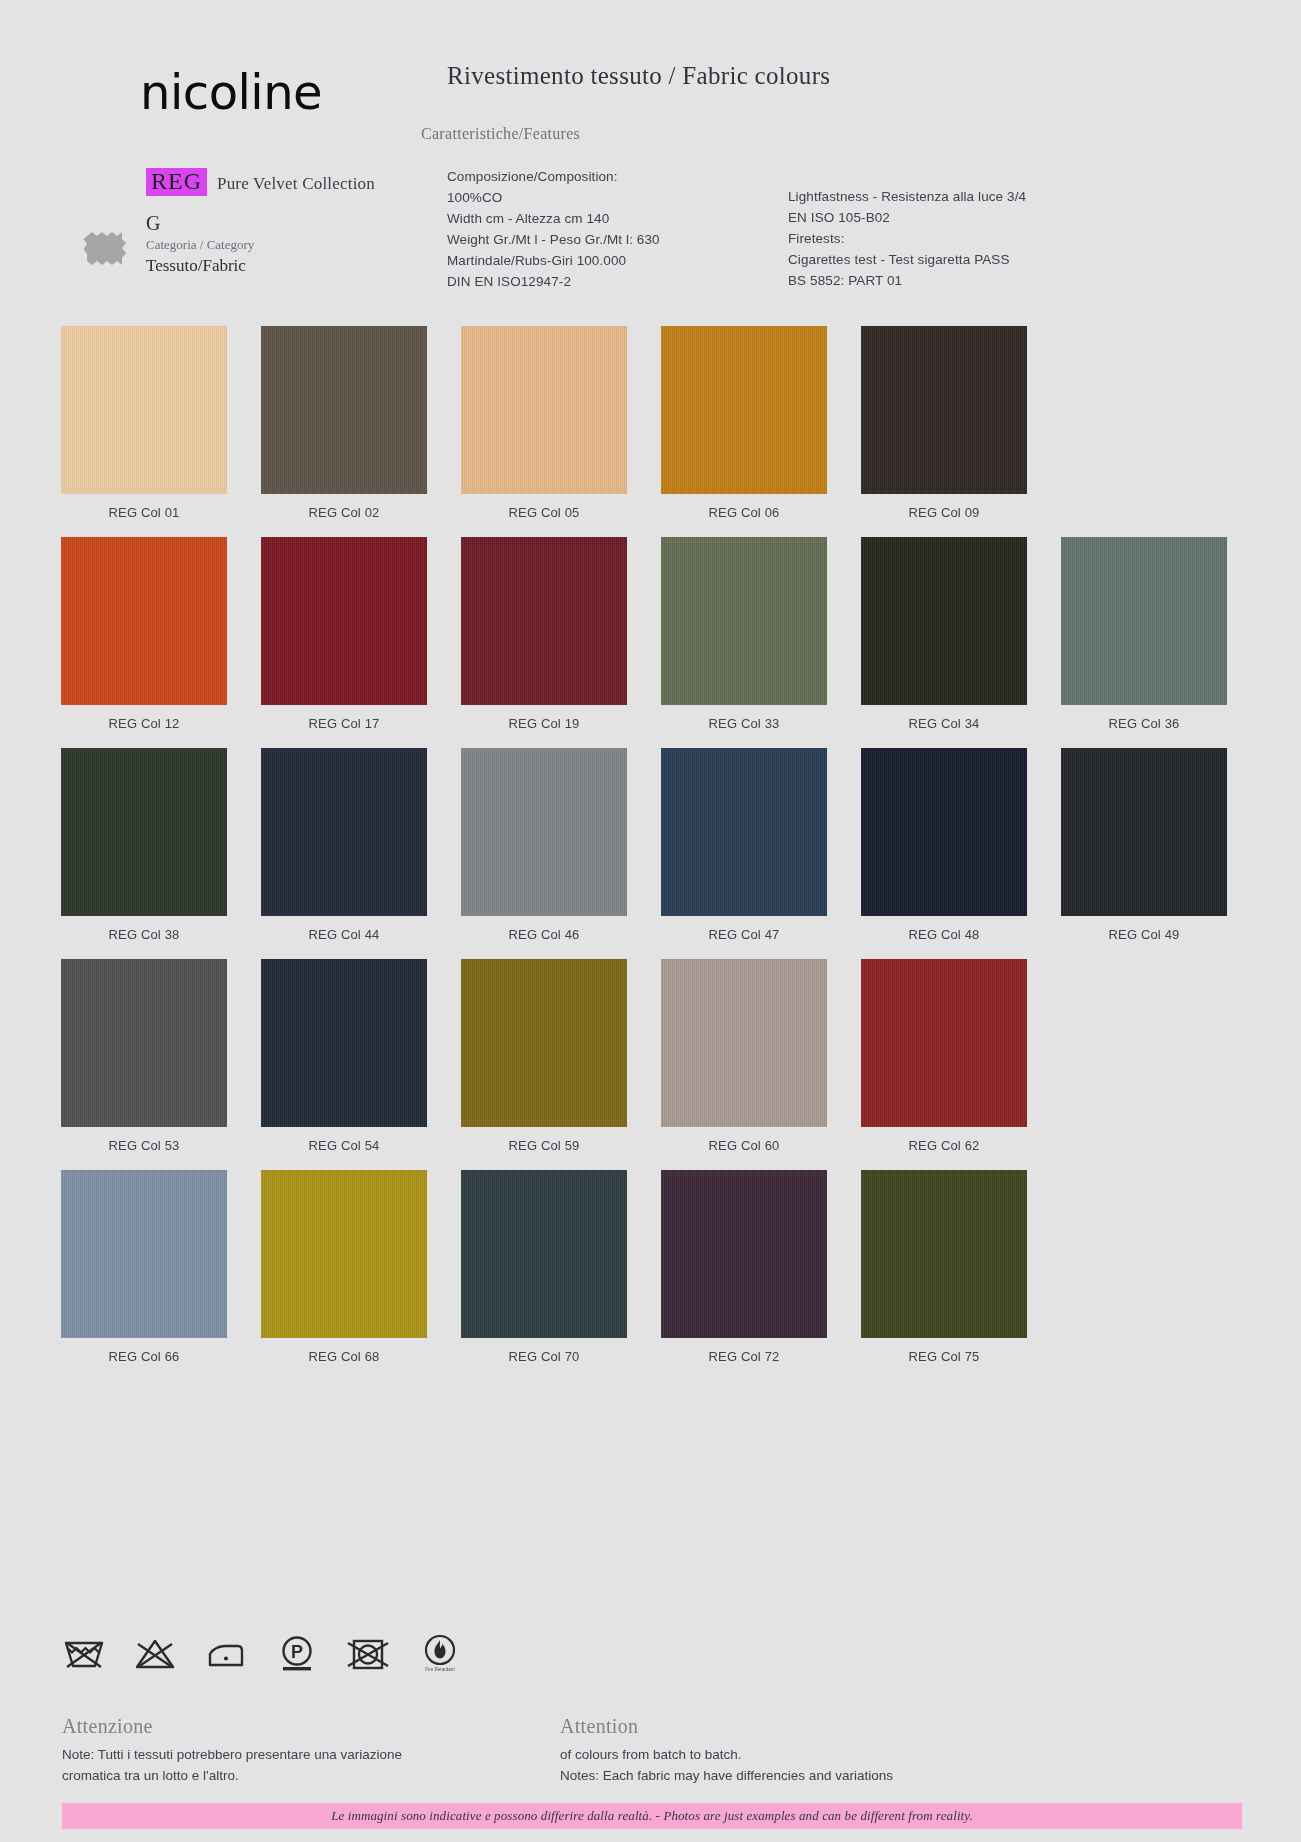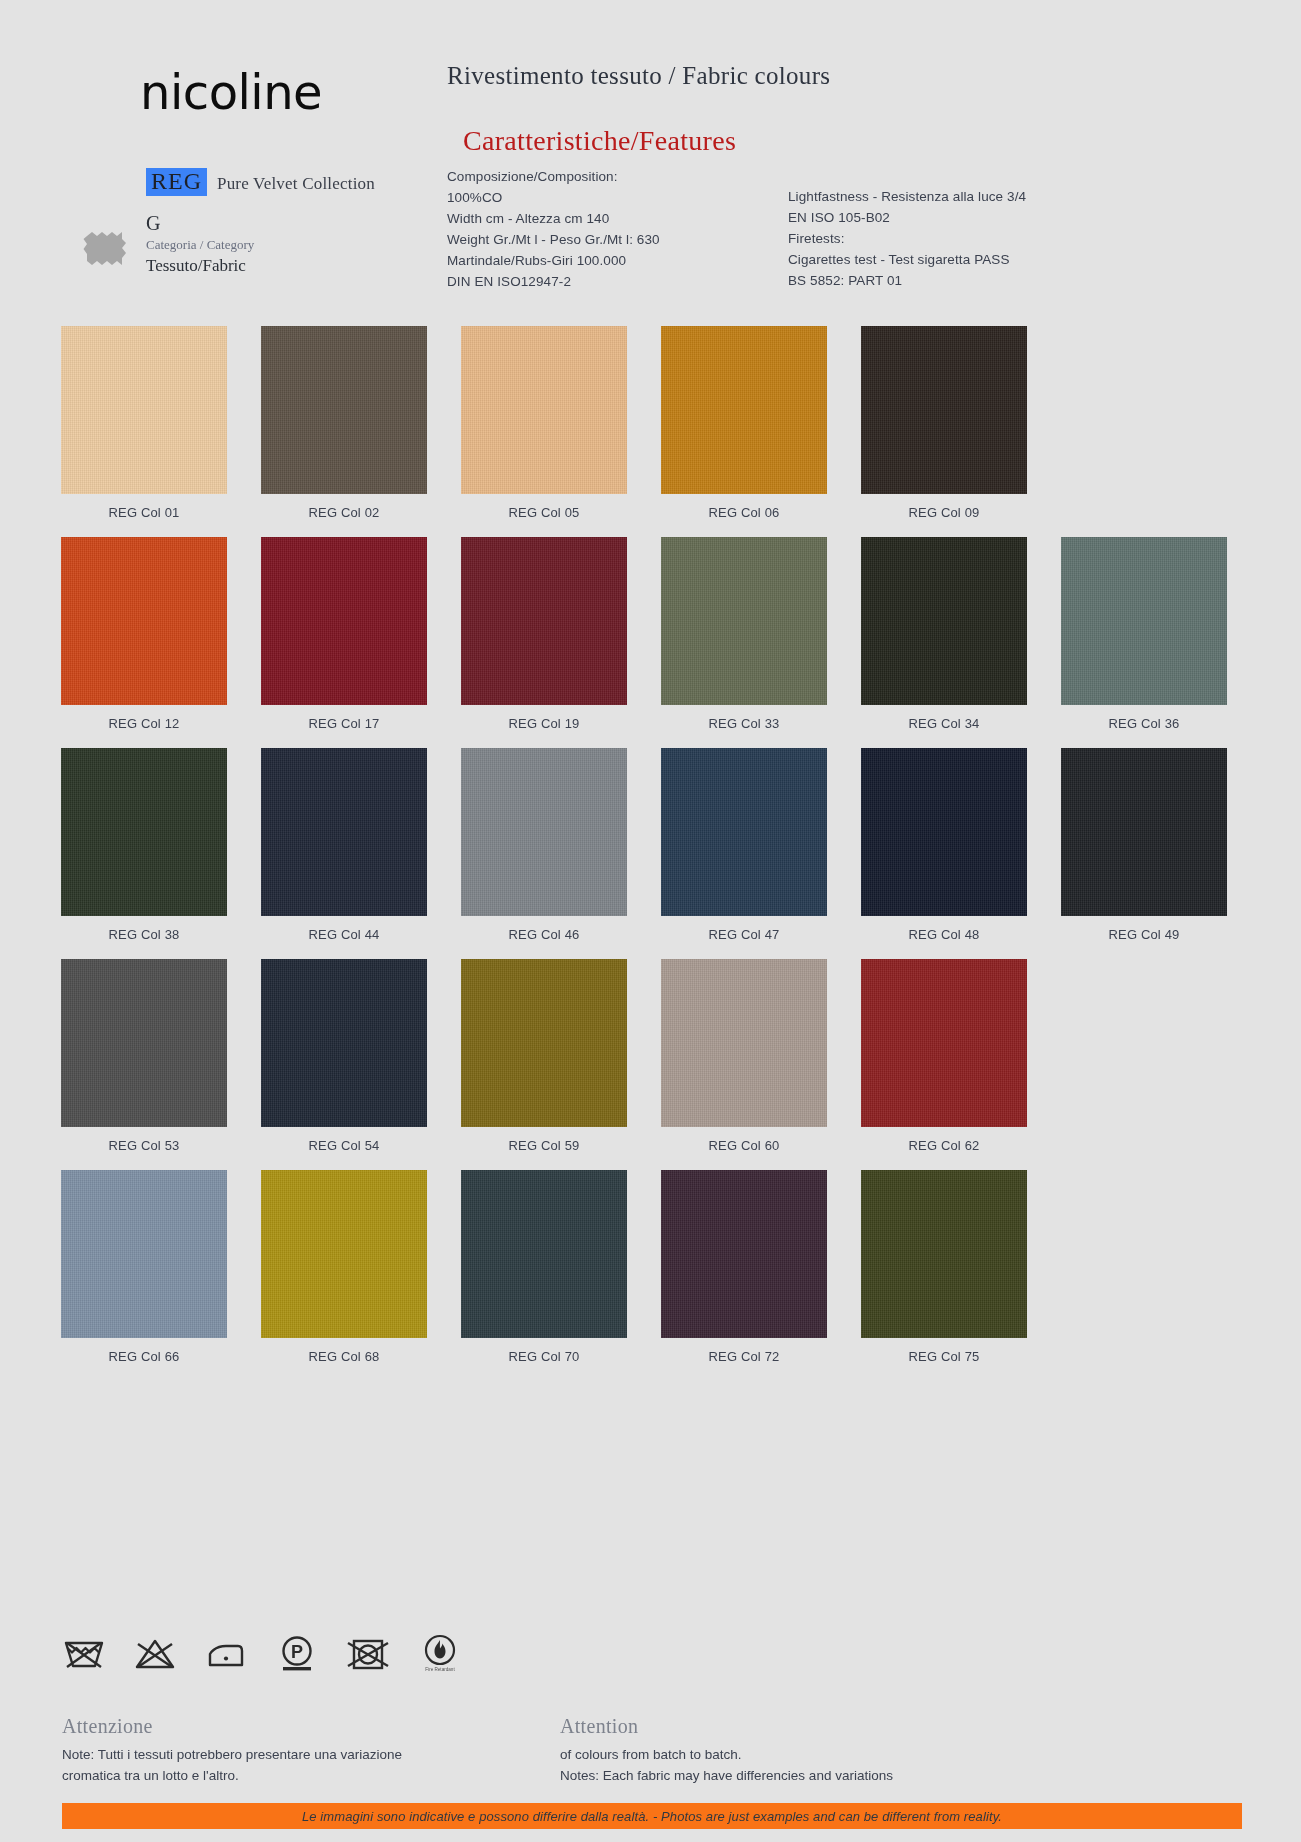--- a/index.html
+++ b/index.html
@@ -45,21 +45,21 @@
   }
 
   .collection-row {
     position: absolute;
     left: 146px;
     top: 168px;
     display: flex;
     align-items: baseline;
   }
   .collection-code {
-    background: #3b82f6;
+    background: #d946ef;
     font-family: "Liberation Serif", serif;
     font-size: 24px;
     letter-spacing: 1px;
     color: #1d2026;
     padding: 1px 5px 2px 5px;
     line-height: 1.05;
   }
   .collection-name {
     font-family: "Liberation Serif", serif;
     font-size: 17px;
@@ -106,25 +106,25 @@
     position: absolute;
     left: 447px;
     top: 62px;
     font-family: "Liberation Serif", serif;
     font-size: 25px;
     color: #2f3540;
     letter-spacing: 0.3px;
   }
   .features-title {
     position: absolute;
-    left: 463px;
+    left: 421px;
     top: 125px;
     font-family: "Liberation Serif", serif;
-    font-size: 28px;
-    color: #b91c1c;
+    font-size: 16px;
+    color: #737373;
     letter-spacing: 0.3px;
   }
 
   .spec-col {
     position: absolute;
     font-size: 13.5px;
     line-height: 21px;
     color: #3c4250;
     letter-spacing: 0.1px;
   }
@@ -210,24 +210,25 @@
     line-height: 21px;
     color: #3c4250;
   }
 
   .disclaimer {
     position: absolute;
     left: 62px;
     top: 1803px;
     width: 1180px;
     height: 26px;
-    background: #f97316;
+    background: #f9a8d4;
     display: flex;
     align-items: center;
     justify-content: center;
+    font-family: Liberation Serif, serif;
   }
   .disclaimer span {
     font-size: 13px;
     font-style: italic;
     color: #33383f;
     letter-spacing: 0.1px;
   }
 </style>
 </head>
 <body>

